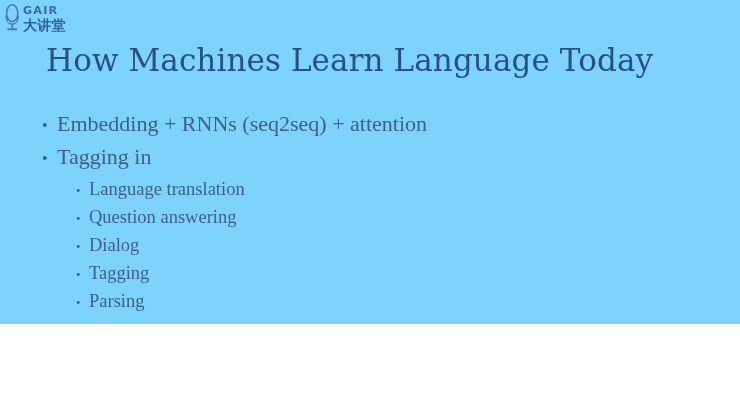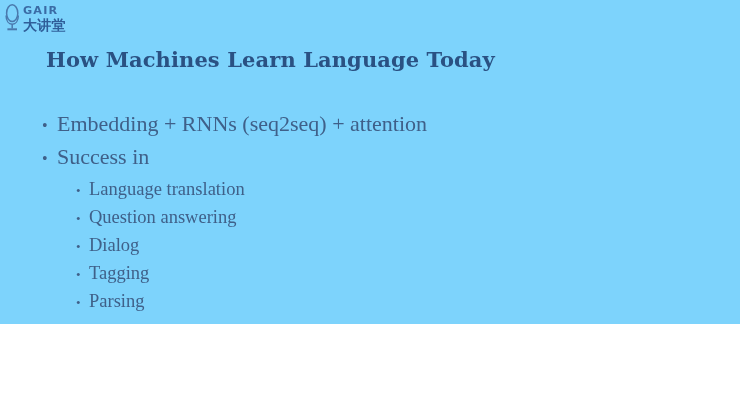--- a/index.html
+++ b/index.html
@@ -57,22 +57,22 @@
     margin-top: 2px;
   }
 
   
   #title {
     position: absolute;
     left: 46px;
     top: 41px;
     width: 660px;
     font-family: "DejaVu Serif", "Liberation Serif", serif;
-    font-weight: bold;
-    font-size: 21px;
+    font-weight: normal;
+    font-size: 31px;
     line-height: 38px;
     letter-spacing: 0.1px;
     color: #2a5183;
     white-space: nowrap;
   }
 
   
   #body {
     position: absolute;
     left: 42px;
@@ -141,21 +141,21 @@
 
   <div id="body">
 
     <div class="bullet-row lvl1">
       <span class="marker">•</span>
       <span class="text">Embedding + RNNs (seq2seq) + attention</span>
     </div>
 
     <div class="bullet-row lvl1">
       <span class="marker">•</span>
-      <span class="text">Success in</span>
+      <span class="text">Tagging in</span>
     </div>
 
     <div class="bullet-row lvl2 first-sub">
       <span class="marker">•</span>
       <span class="text">Language translation</span>
     </div>
 
     <div class="bullet-row lvl2">
       <span class="marker">•</span>
       <span class="text">Question answering</span>

